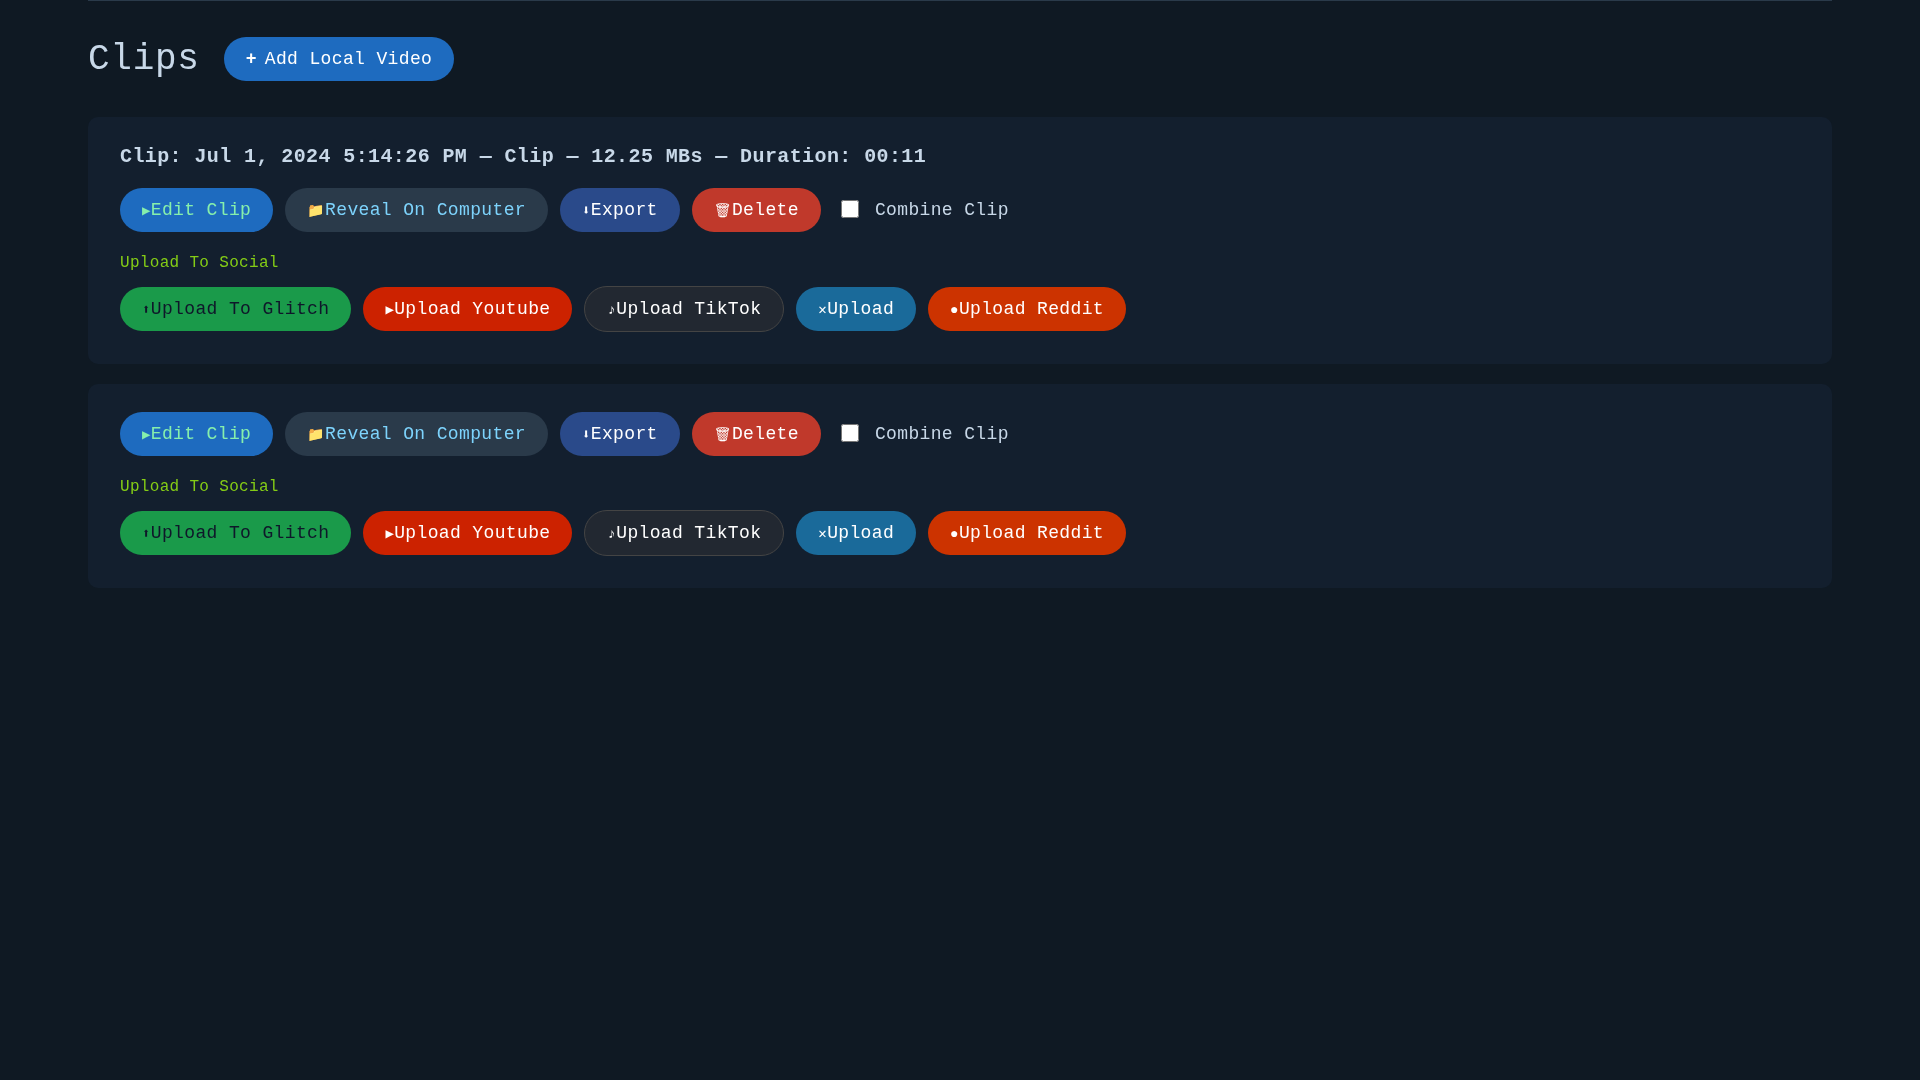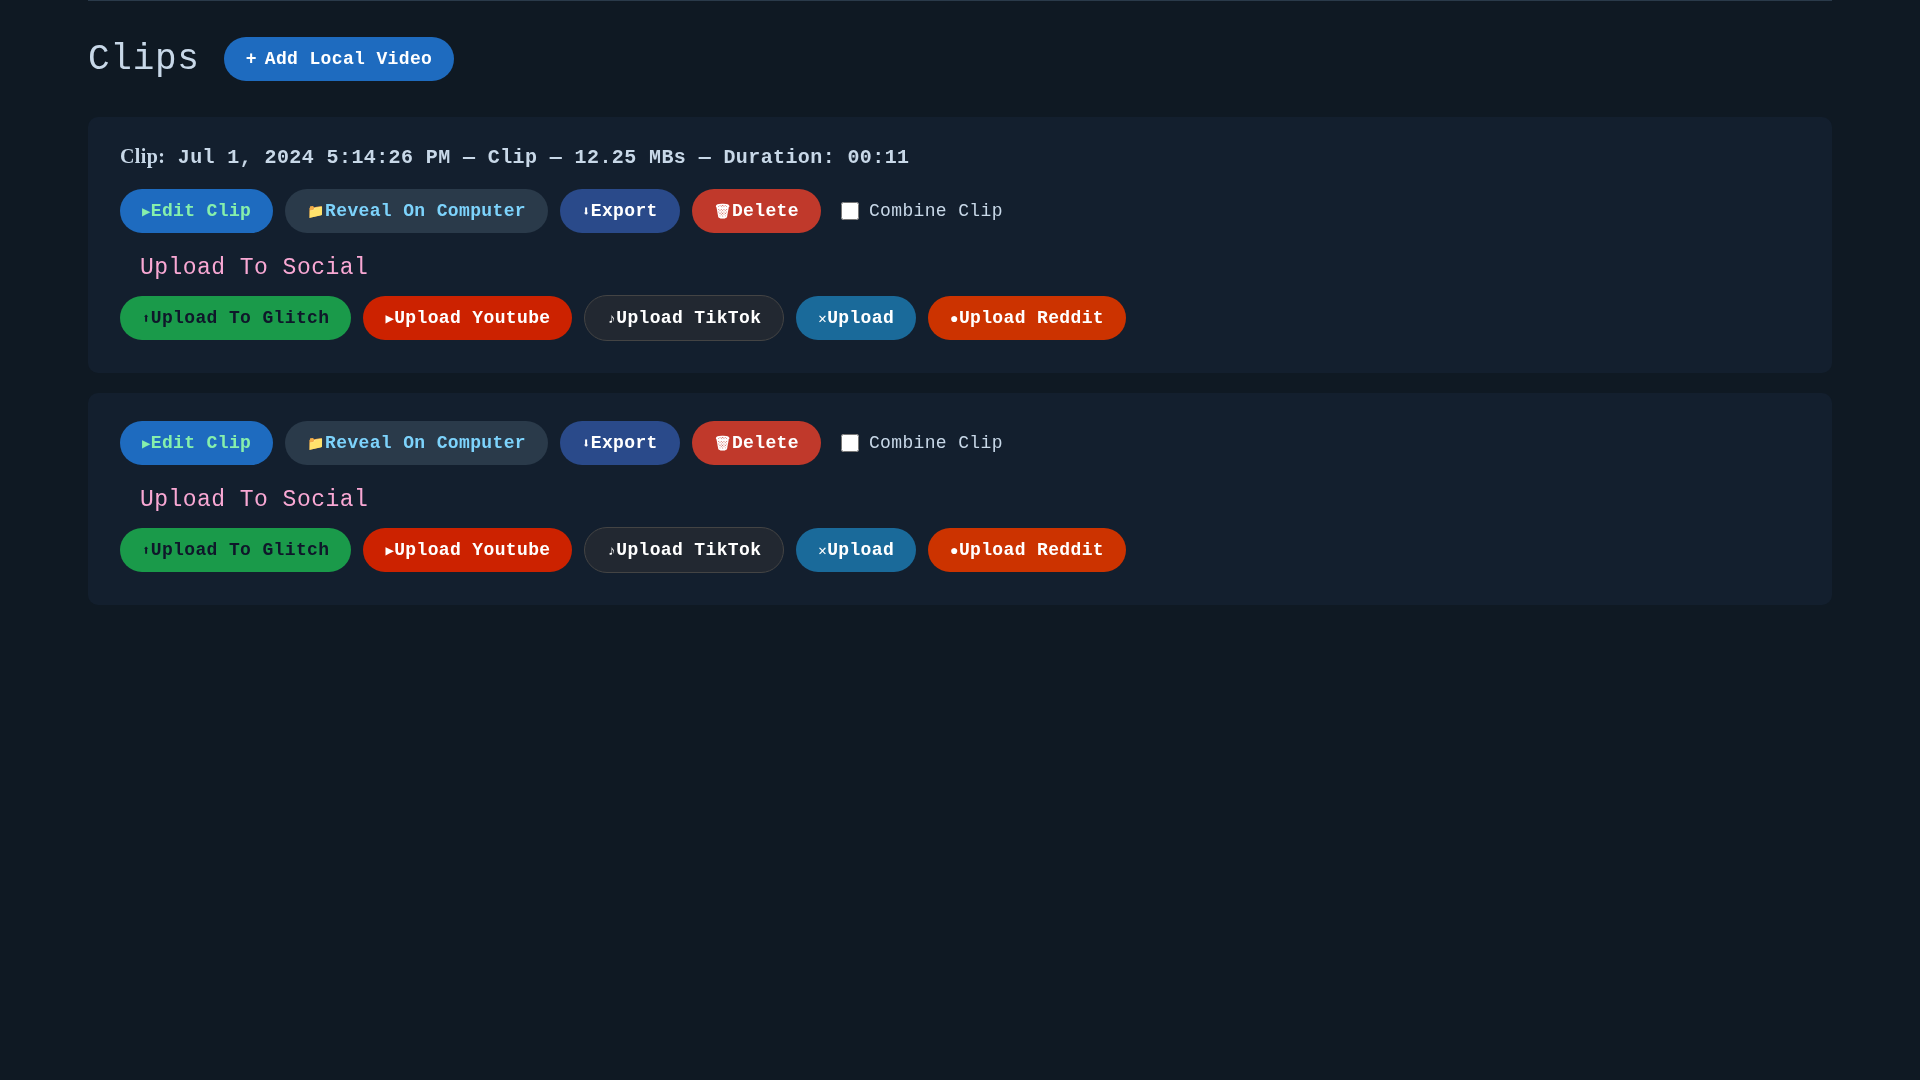--- a/index.html
+++ b/index.html
@@ -71,38 +71,37 @@
     .clip-info {
       font-size: 20px;
       font-weight: 700;
       color: #c8d8e8;
       margin-bottom: 20px;
       letter-spacing: 0.02em;
     }
 
     .clip-info .clip-label {
       font-weight: 700;
-      font-family: Liberation Serif, serif;
     }
 
     .clip-actions {
       display: flex;
       align-items: center;
       gap: 12px;
       margin-bottom: 22px;
       flex-wrap: wrap;
     }
 
     .btn {
       border: none;
       border-radius: 24px;
       padding: 12px 22px;
       font-family: 'Courier New', Courier, monospace;
       font-size: 18px;
-      font-weight: 700;
+      font-weight: 400;
       cursor: pointer;
       display: flex;
       align-items: center;
       letter-spacing: 0.02em;
       white-space: nowrap;
     }
 
     .btn-edit {
       background-color: #1e6bbf;
       color: #86efac;
@@ -119,44 +118,42 @@
       color: #ffffff;
     }
 
     .btn-delete {
       background-color: #c0392b;
       color: #ffffff;
     }
 
     .combine-clip-area {
       display: flex;
-      align-items: center;
-      gap: 10px;
+      gap: 16px;
       margin-left: 8px;
     }
 
     .combine-checkbox {
       width: 18px;
       height: 18px;
       cursor: pointer;
       accent-color: #1e6bbf;
     }
 
     .combine-label {
       font-size: 18px;
       color: #c8d8e8;
       letter-spacing: 0.02em;
     }
 
     .upload-social-label {
-      font-size: 23px;
-      color: #f9a8d4;
+      font-size: 16px;
+      color: #84cc16;
       margin-bottom: 14px;
       letter-spacing: 0.02em;
-      margin-left: 20px;
     }
 
     .social-actions {
       display: flex;
       align-items: center;
       gap: 12px;
       flex-wrap: wrap;
     }
 
     .btn-glitch {

